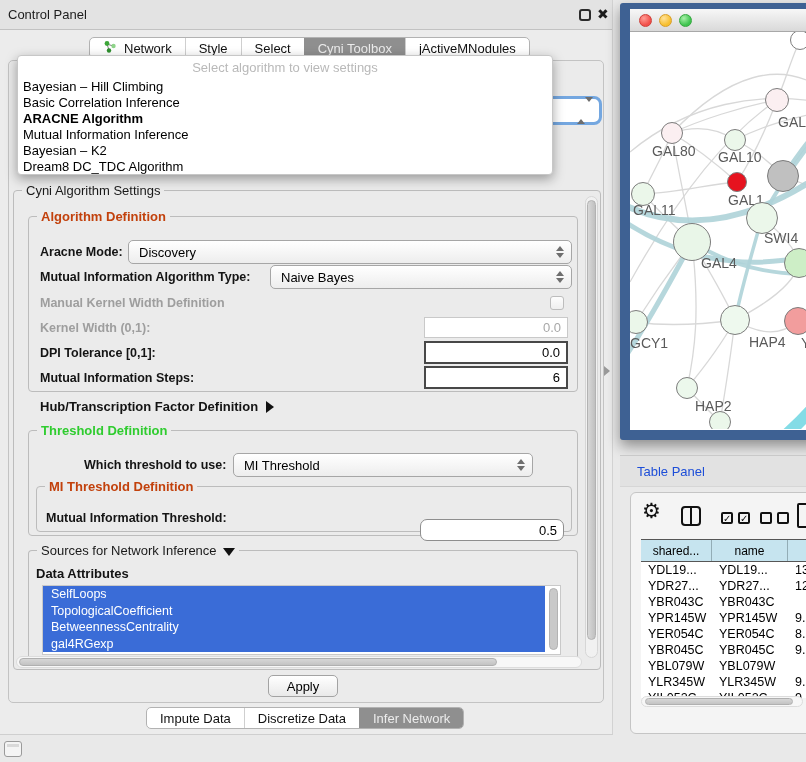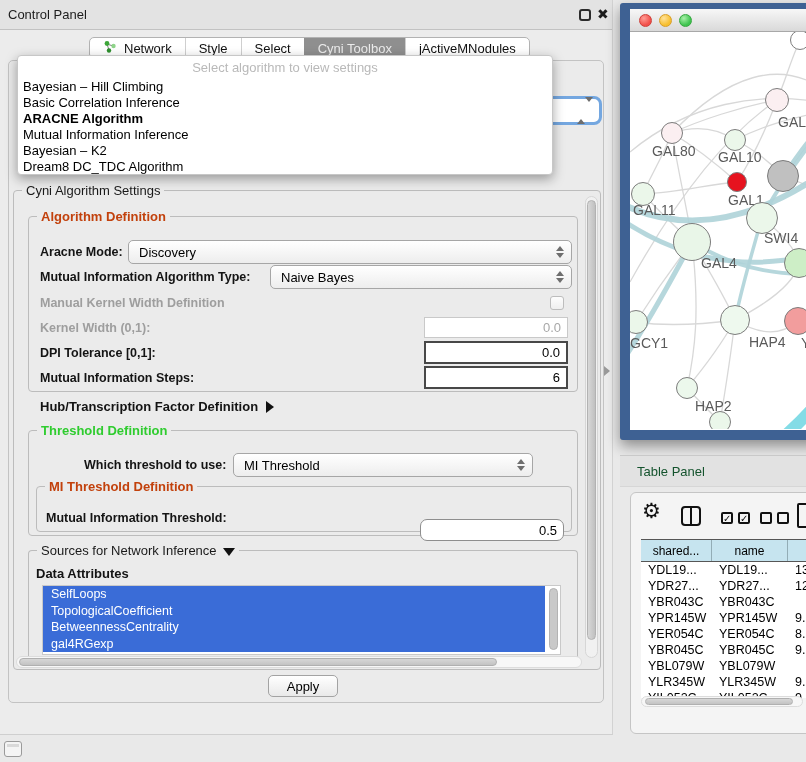--- a/index.html
+++ b/index.html
@@ -77,21 +77,21 @@
   .light { width:13px; height:13px; border-radius:50%; }
   .light.red { background:radial-gradient(circle at 35% 30%, #ff9d95, #f2504a 65%); border:1px solid #ce3f39; }
   .light.yellow { background:radial-gradient(circle at 35% 30%, #ffe29a, #f7bf2f 65%); border:1px solid #d89e27; }
   .light.green { background:radial-gradient(circle at 35% 30%, #a8f0a8, #3fc44f 65%); border:1px solid #35a73f; }
   .net-canvas { position:relative; width:100%; height:397px; background:#fff; overflow:hidden; }
   .net-node { position:absolute; border-radius:50%; border:1px solid #7c7c7c; }
   .net-label { position:absolute; font-size:14px; color:#5a5a5a; white-space:nowrap; }
 
   
   .tp-bar { position:absolute; left:620px; top:455px; width:186px; height:32px; background:#e2e2e2; border-top:1px solid #c9c9c9; border-bottom:1px solid #d6d6d6; display:flex; align-items:center; }
-  .tp-title { font-size:13px; color:#14532d; padding-left:17px; }
+  .tp-title { font-size:13px; color:#1d4ed8; padding-left:17px; }
   .tp-card { position:absolute; left:630px; top:492px; width:200px; height:242px; background:#f4f4f4; border:1px solid #c5c5c5; border-radius:6px; overflow:hidden; }
   .gear { position:absolute; left:11px; top:6px; font-size:21px; color:#111; font-family:"DejaVu Sans",sans-serif; }
   .cols-icon { position:absolute; left:50px; top:13px; width:20px; height:20px; border:2px solid #111; border-radius:4px; }
   .cols-icon:before { content:""; position:absolute; left:7px; top:0; width:2px; height:16px; background:#111; }
   .cbx { position:absolute; width:12px; height:12px; border:2px solid #111; border-radius:2px; top:19px; font-size:10px; font-weight:bold; line-height:9px; text-align:center; color:#111; }
   .doc-icon { position:absolute; left:166px; top:10px; width:20px; height:25px; border:2px solid #111; border-radius:2px; background:#f4f4f4; }
   .tbl { position:absolute; left:10px; top:46px; width:207px; }
   .tbl-head { display:flex; height:23px; border-top:1px solid #565656; border-bottom:1px solid #565656; }
   .th { background:#c6e4ef; border-right:1px solid #93adb6; font-size:12px; color:#000; display:flex; align-items:center; justify-content:center; }
   .tbl-rows { overflow:hidden; height:136px; background:#fff; }
@@ -229,20 +229,31 @@
       <div class="list-vscroll"></div>
     </div>
     <div class="hscroll" style="left:16px; top:656px; width:566px; height:12px;">
       <div class="hthumb" style="left:2px; top:1px; width:478px; height:8px;"></div>
     </div>
 
     <div class="btn" style="left:268px; top:675px; width:70px; height:22px;">
         <span>Apply</span>
       </div>
 
+    <div id="bottom-tabs" class="tabstrip" style="left:146px; top:707px;">
+        <span class="tab">
+          <span>Impute Data</span>
+        </span>
+        <span class="tab">
+          <span>Discretize Data</span>
+        </span>
+        <span class="tab sel">
+          <span>Infer Network</span>
+        </span>
+      </div>
   </div>
 
   <div class="mini-icon"></div>
   <div class="split-arrow"></div>
 
   <div class="net-win">
     <div class="net-titlebar">
       <span class="light red"></span>
       <span class="light yellow"></span>
       <span class="light green"></span>

